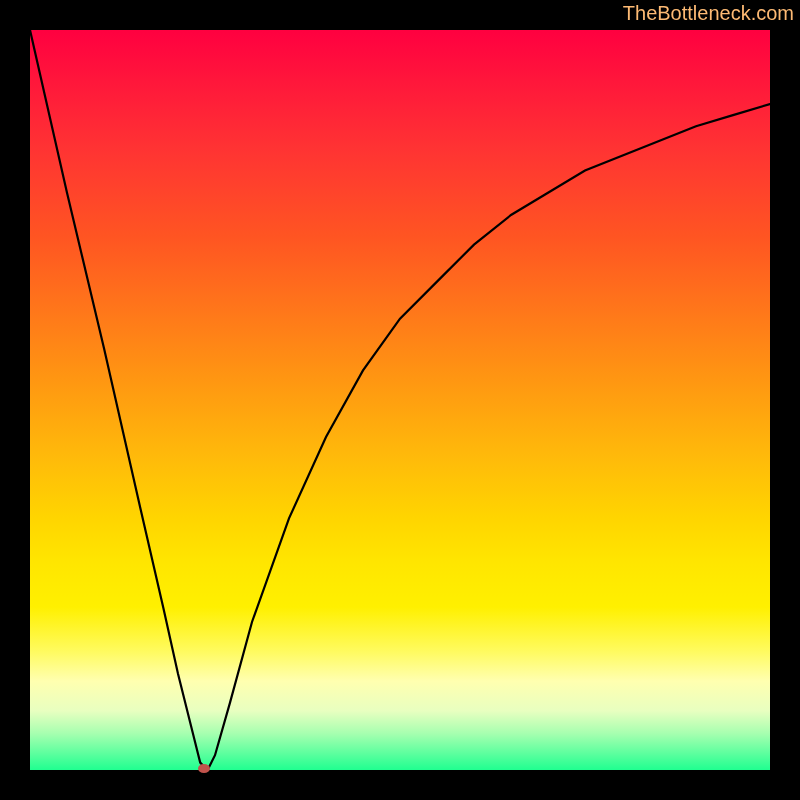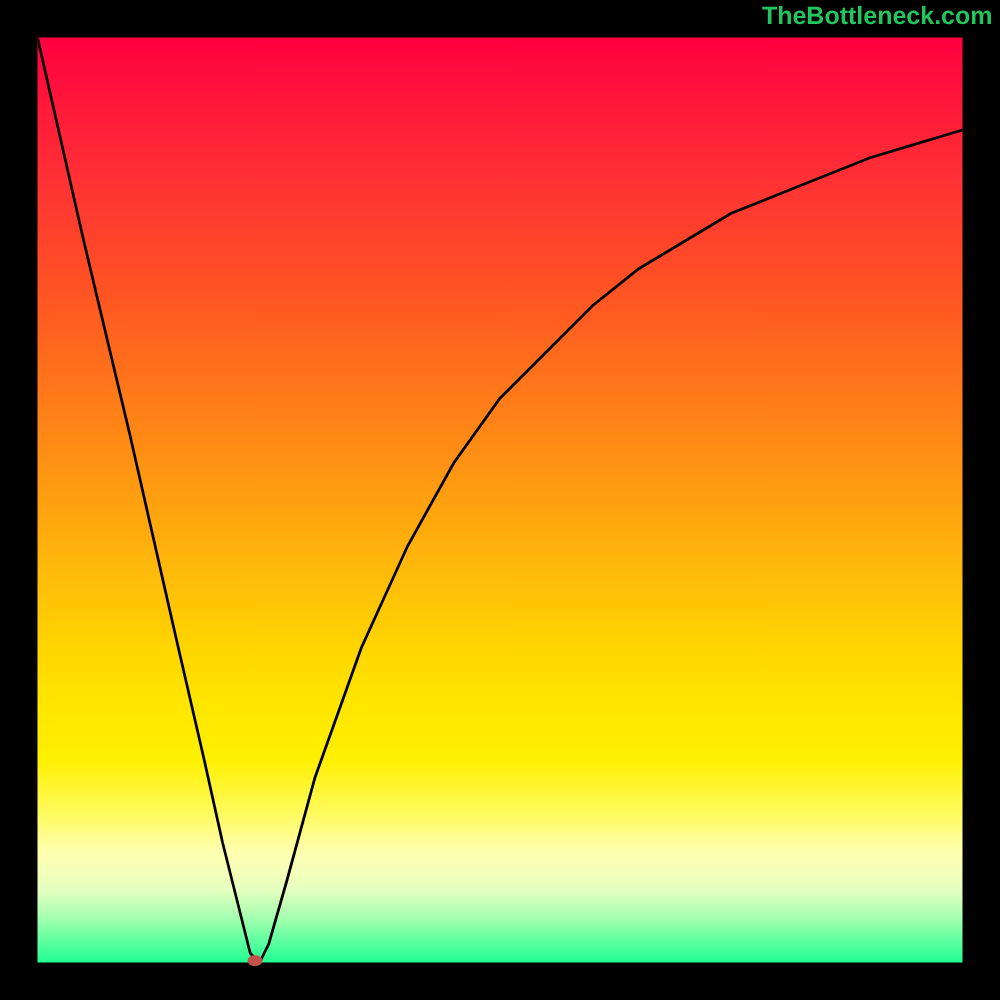--- a/index.html
+++ b/index.html
@@ -31,23 +31,23 @@
       #fffb60 84%,
       #ffffb0 88%,
       #e8ffc0 92%,
       #a8ffb0 95%,
       #20ff90 100%);
   }
   .watermark {
     position: absolute;
     top: 2px;
     right: 6px;
-    color: #22c55e;
+    color: #fdba74;
     font-size: 20px;
-    font-weight: 700;
+    font-weight: 400;
     z-index: 10;
   }
   svg.curve {
     position: absolute;
     left: 0; top: 0;
     width: 100%;
     height: 100%;
     pointer-events: none;
   }
   .dot {

